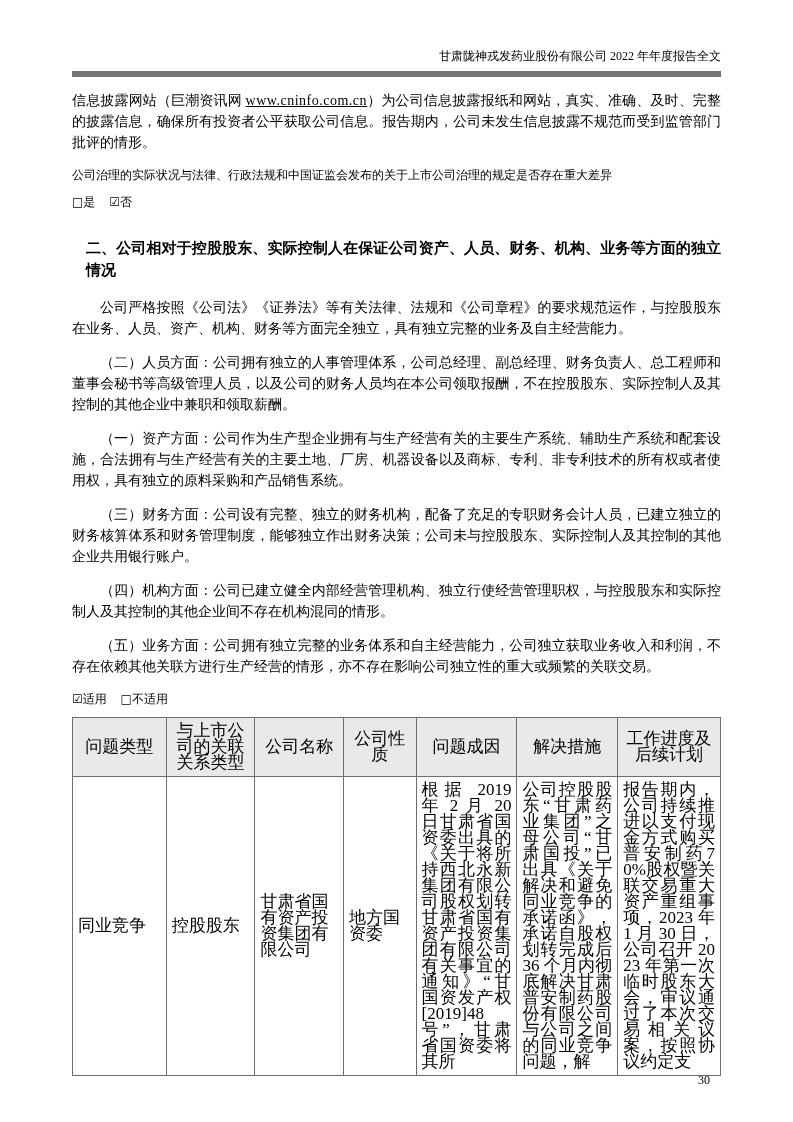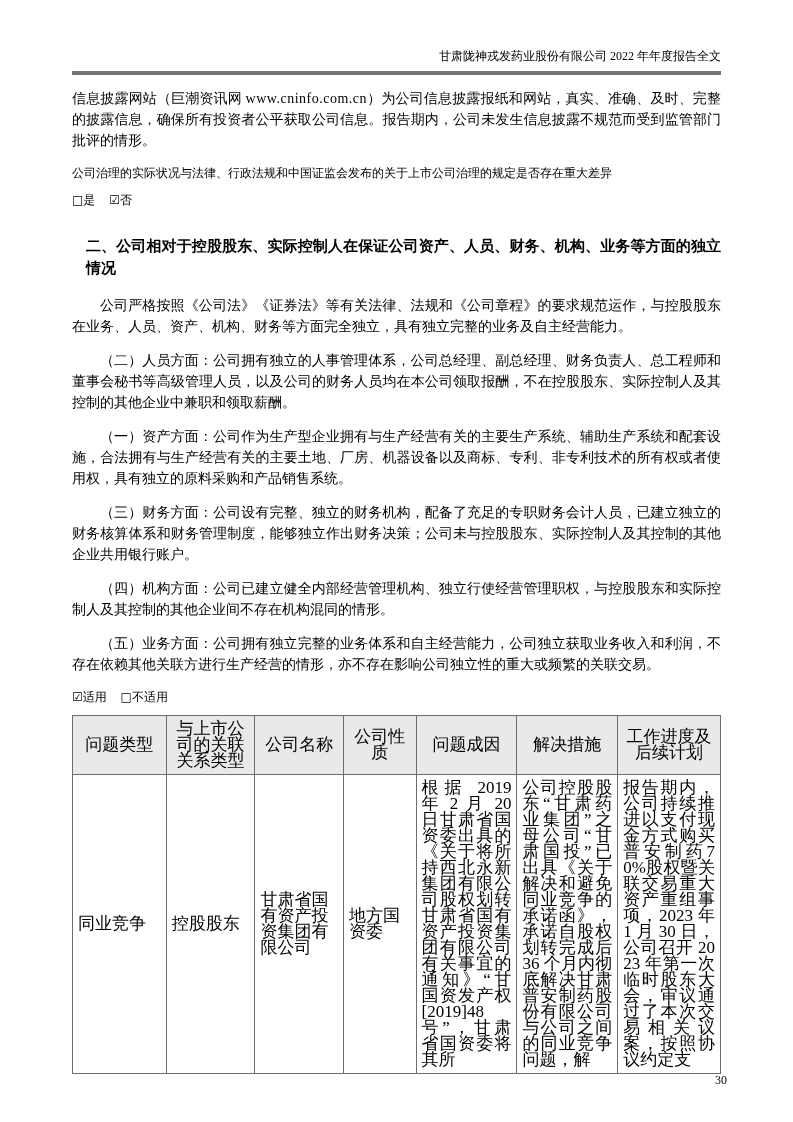--- a/index.html
+++ b/index.html
@@ -15,21 +15,21 @@
     overflow: hidden;
   }
   .content {
     padding: 48px 72px 0 72px;
   }
   .doc-header {
     text-align: right;
     font-size: 12px;
     line-height: 16px;
     padding-bottom: 7px;
-    border-bottom: 4px solid #737373;
+    border-bottom: 6px solid #737373;
     margin-bottom: 12px;
   }
   p { margin: 0; }
   .body-text {
     font-size: 14px;
     line-height: 21px;
     text-align: justify;
     margin: 13px 0;
   }
   .indent { text-indent: 2em; }
@@ -46,20 +46,21 @@
   .checkbox-line span { margin-right: 10px; }
   .section-heading {
     font-size: 15px;
     line-height: 22px;
     font-weight: bold;
     margin: 26px 0 16px 14px;
     text-align: justify;
   }
   .url-link {
     color: #000000;
+    text-decoration: underline;
     letter-spacing: 0.5px;
     cursor: pointer;
   }
   table.comp-table {
     width: 100%;
     border-collapse: collapse;
     table-layout: fixed;
     font-size: 17px;
     line-height: 16px;
     margin-top: 6px;
@@ -73,21 +74,21 @@
     background: #e9e9e9;
     font-weight: normal;
     text-align: center;
     vertical-align: middle;
     height: 38px;
   }
   td.v-mid { vertical-align: middle; text-align: left; }
   td.v-top { vertical-align: top; text-align: justify; }
   .page-number {
     position: absolute;
-    right: 66px;
+    right: 83px;
     bottom: 34px;
     font-size: 12px;
   }
 </style>
 </head>
 <body>
 
 <div class="page">
   <div class="content">
 

